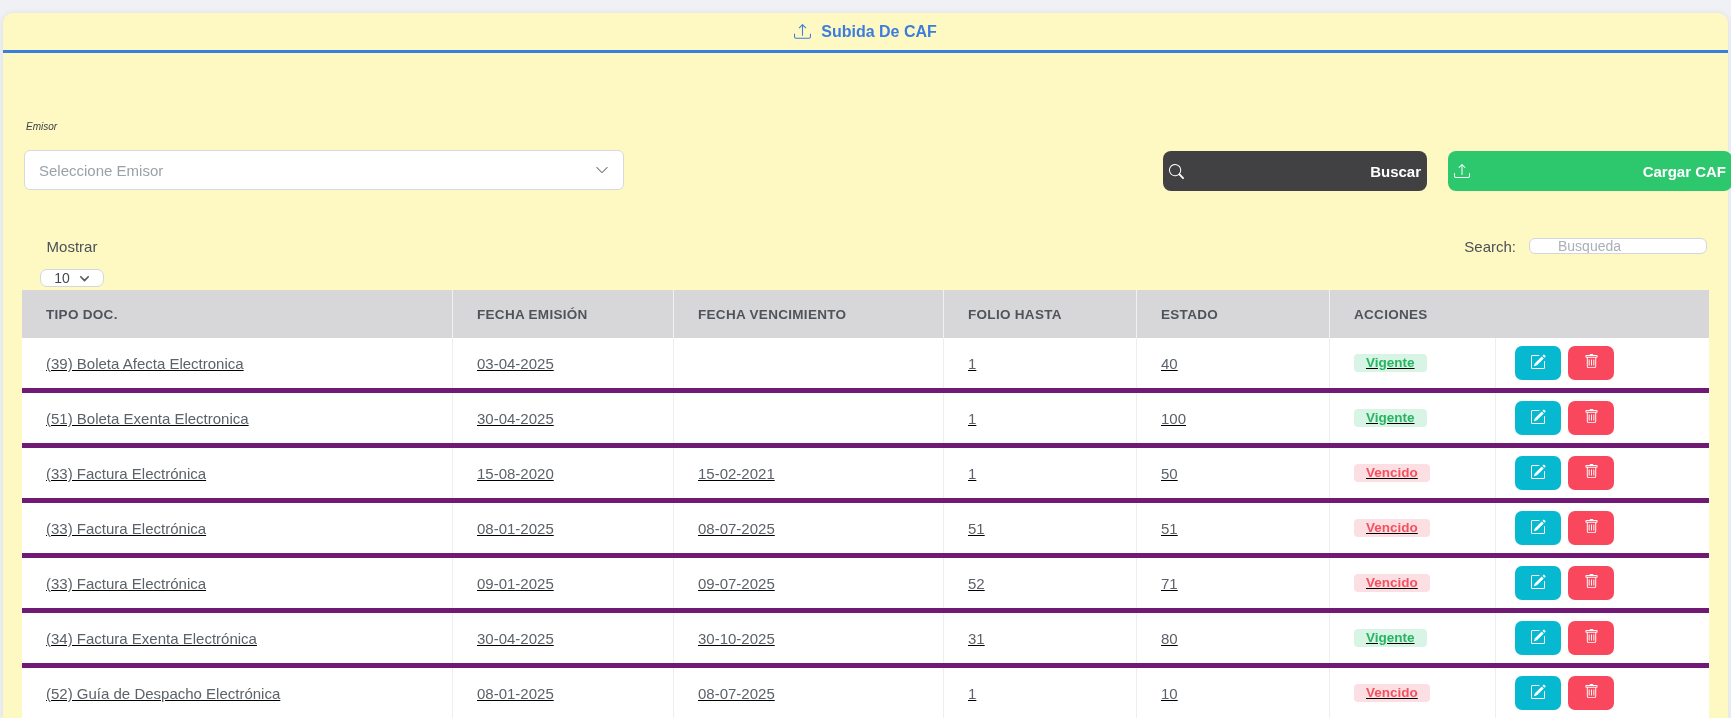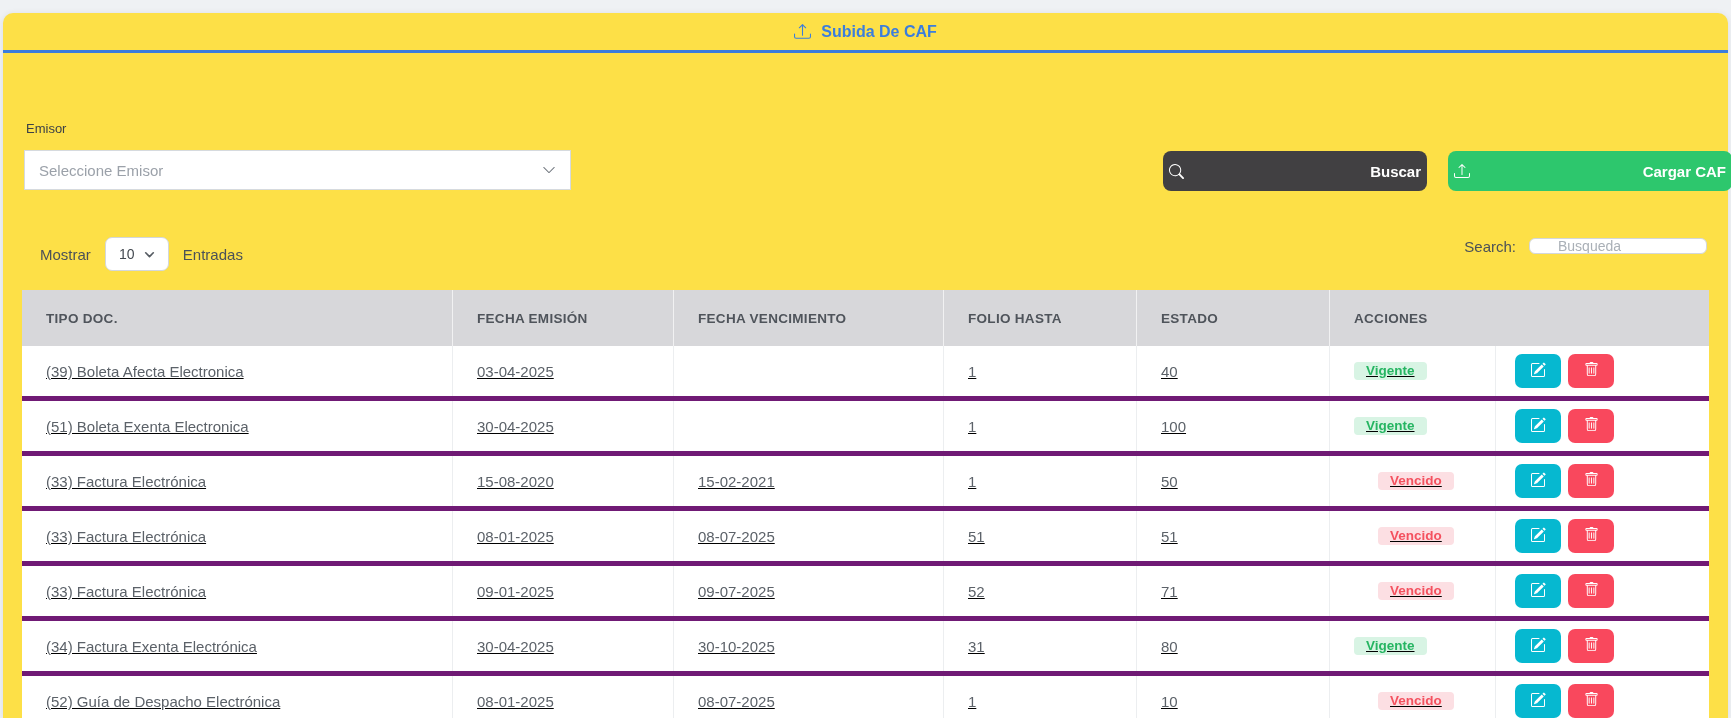--- a/index.html
+++ b/index.html
@@ -4,59 +4,59 @@
 <style>
   html,body{margin:0;padding:0;}
   body{
     width:1731px;height:718px;overflow:hidden;position:relative;
     background:#eff1f4;
     font-family:"Liberation Sans","DejaVu Sans",sans-serif;
     -webkit-font-smoothing:antialiased;
   }
   .card{
     position:absolute;left:3px;top:13px;width:1725px;height:705px;
-    background:#fde047;border-radius:10px 10px 0 0;
+    background:#fef9c3;border-radius:10px 10px 0 0;
     box-shadow:0 1px 6px rgba(40,50,70,.10);
   }
   
   .tabbar{
     height:37px;border-bottom:3px solid var(--blue);
     display:flex;align-items:center;justify-content:center;
   }
   .tab{
     display:flex;align-items:center;gap:10px;color:var(--blue);
     font-size:16px;font-weight:700;cursor:pointer;padding:0 18px;
   }
   .tab svg{display:block;}
   
   .content{position:relative;width:100%;height:calc(100% - 40px);}
   .field-label{
-    position:absolute;left:23px;top:68px;font-size:13px;color:#3c4147;
+    position:absolute;left:23px;top:68px;font-size:10px;color:#3c4147;font-style:italic;
   }
   .select-box{
-    position:absolute;left:21px;top:97px;width:547px;height:40px;
-    border:1px solid #d6dade;border-radius:0;background:#fff;
+    position:absolute;left:21px;top:97px;width:600px;height:40px;
+    border:1px solid #d6dade;border-radius:6px;background:#fff;
     display:flex;align-items:center;justify-content:space-between;
     padding:0 14px;box-sizing:border-box;cursor:pointer;
   }
   .select-box .ph{color:#9ba1a9;font-size:15px;}
   .select-box .chev{color:#6d737b;display:flex;}
   .btn{
     position:absolute;top:98px;height:40px;border:none;border-radius:8px;
     display:flex;align-items:center;justify-content:space-between;gap:7px;
     color:#fff;font-size:15px;font-weight:700;cursor:pointer;
     font-family:inherit;
   }
   .btn svg{display:block;}
   .btn-dark{left:1160px;width:264px;background:var(--dark);}
   .btn-green{left:1445px;width:284px;background:var(--green);}
   
   .controls-left{
     position:absolute;left:37px;top:185px;height:32px;
-    display:flex;align-items:center;gap:14px;color:#4b5158;font-size:15px;
+    display:flex;align-items:center;gap:14px;color:#4b5158;font-size:15px;flex-direction:column;
   }
   .mini-select{
     width:62px;height:32px;border:1px solid #d3d7db;border-radius:7px;
     display:flex;align-items:center;justify-content:center;gap:9px;
     color:#434950;font-size:14px;cursor:pointer;background:#fff;
   }
   .mini-select .chev{display:flex;color:#565c63;}
   .controls-right{
     position:absolute;right:21px;top:185px;height:32px;
     display:flex;align-items:flex-start;gap:13px;color:#4b5158;font-size:15px;
@@ -66,40 +66,40 @@
     padding:0 28px;font-size:14px;color:#3c4147;box-sizing:border-box;
     font-family:inherit;outline:none;
   }
   .search-input::placeholder{color:#aab0b7;}
   
   .table{position:absolute;left:19px;top:237px;width:1687px;}
   .trow{
     display:grid;
     grid-template-columns:431px 221px 270px 193px 193px 166px 1fr;
   }
-  .thead{background:var(--header-bg);height:56px;}
+  .thead{background:var(--header-bg);height:48px;}
   .thead .cell{
     display:flex;align-items:center;padding:0 12px 0 24px;
     font-size:13.5px;font-weight:700;letter-spacing:.3px;color:#4f545b;
     border-right:1px solid rgba(255,255,255,.65);
   }
   .thead .cell:last-child{border-right:none;}
   .tbody .trow{height:50px;background:#fff;border-bottom:5px solid #701a75;text-decoration:underline;}
   .tbody .cell{
     display:flex;align-items:center;padding:0 12px 0 24px;
     font-size:15px;color:#5c6269;border-right:1px solid #eceef0;
     overflow:hidden;white-space:nowrap;
   }
   .tbody .cell:last-child{border-right:none;}
   .badge{
     display:inline-block;padding:2px 12px;border-radius:4px;
     font-size:13.5px;font-weight:700;line-height:1;
   }
   .badge.vigente{background:var(--vigente-bg);color:var(--vigente-text);}
-  .badge.vencido{background:var(--vencido-bg);color:var(--vencido-text);margin-left:24px;}
+  .badge.vencido{background:var(--vencido-bg);color:var(--vencido-text);}
   .cell.actions{padding-left:19px;gap:7px;}
   .icon-btn{
     width:46px;height:34px;border:none;border-radius:7px;cursor:pointer;
     display:inline-flex;align-items:center;justify-content:center;color:#fff;
     flex:none;
   }
   .icon-btn.edit{background:var(--cyan);}
   .icon-btn.del{background:var(--red);}
 </style>
 </head>

